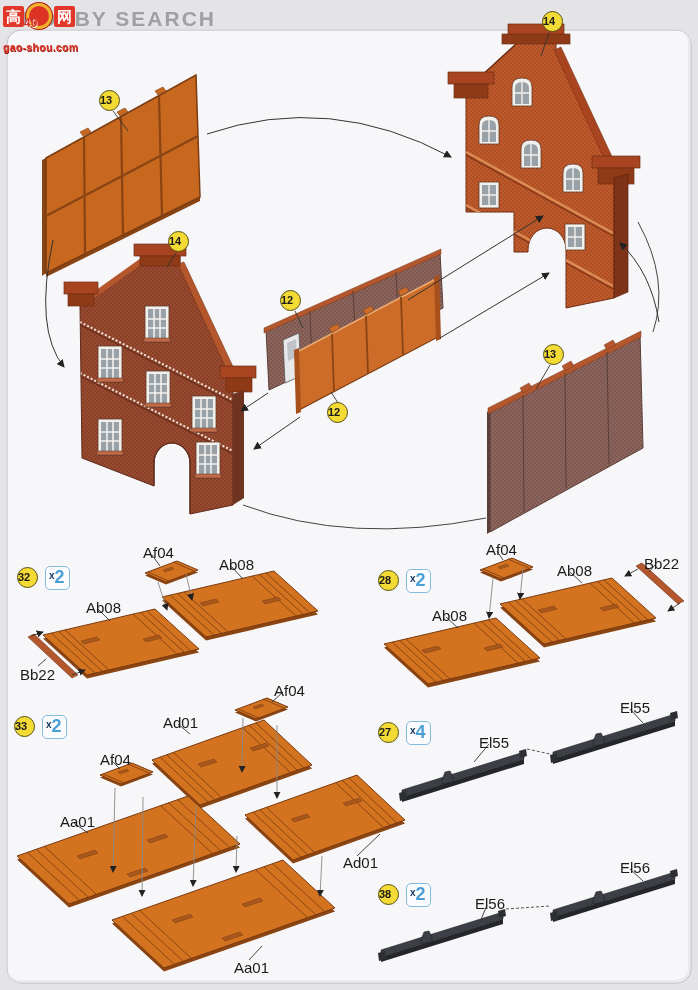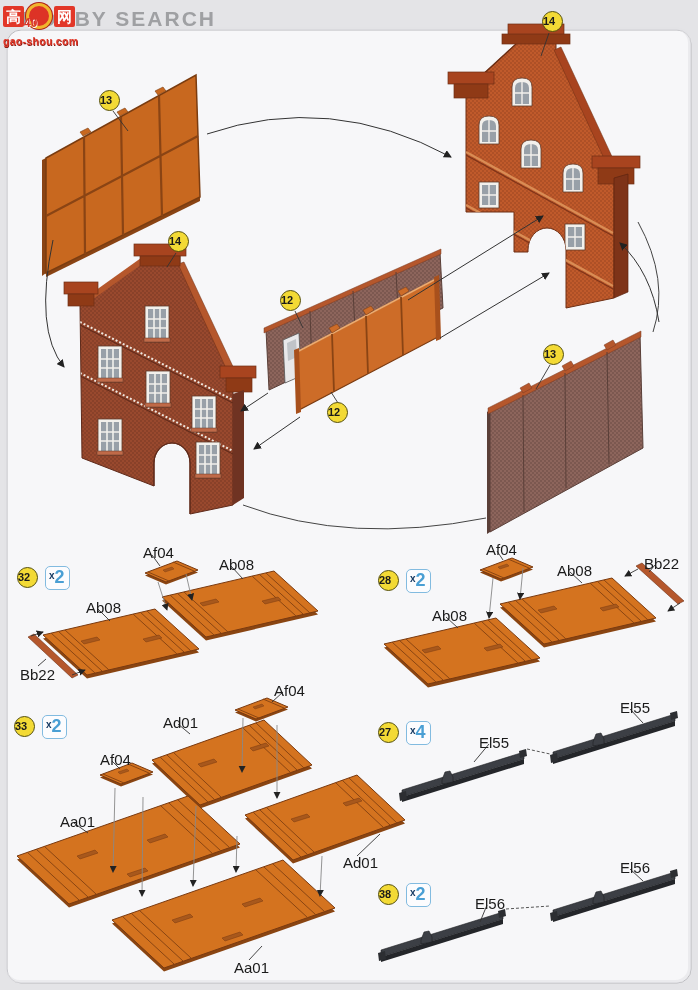--- a/index.html
+++ b/index.html
@@ -9,21 +9,21 @@
   
   .brand{position:absolute;left:22px;top:7px;font-size:21px;font-weight:bold;color:#9fa0a3;
          letter-spacing:2px;}
   .wm{position:absolute;left:3px;top:3px;width:100px;}
   .wm-row{display:flex;align-items:center;}
   .wm-box{display:inline-block;width:21px;height:21px;background:#e23728;color:#fff;
           font-size:15px;font-weight:bold;line-height:21px;text-align:center;border-radius:2px;}
   .wm-fist{display:inline-block;width:20px;height:20px;margin:0 2px;background:#dd3326;
            border:3px solid #f0b52d;border-radius:50%;box-shadow:0 0 0 1px #b02015;}
   .wm-site{color:#e23728;font-weight:bold;font-size:10.5px;letter-spacing:.3px;
-           text-shadow:.6px .6px 0 #8a1a12;margin-top:6px;white-space:nowrap;}
+           text-shadow:.6px .6px 0 #8a1a12;margin-top:12px;white-space:nowrap;}
   .wm-num{position:absolute;left:21px;top:13px;color:#d8352a;font-size:12px;font-weight:bold;
           text-shadow:.5px .5px 0 #fff;}
   
   .co{position:absolute;width:21px;height:21px;box-sizing:border-box;border-radius:50%;
       background:#f3da35;border:1.6px solid #55500e;color:#1a1a1a;font-size:11px;font-weight:bold;
       line-height:18px;}
   
   .qty{position:absolute;display:inline-flex;align-items:flex-start;height:21px;padding:1px 4px 0 3px;
        background:#fcfcfe;border:1.8px solid #82bbe0;border-radius:5px;}
   .qx{font-size:10px;font-weight:bold;color:#163a63;margin-top:2px;}

